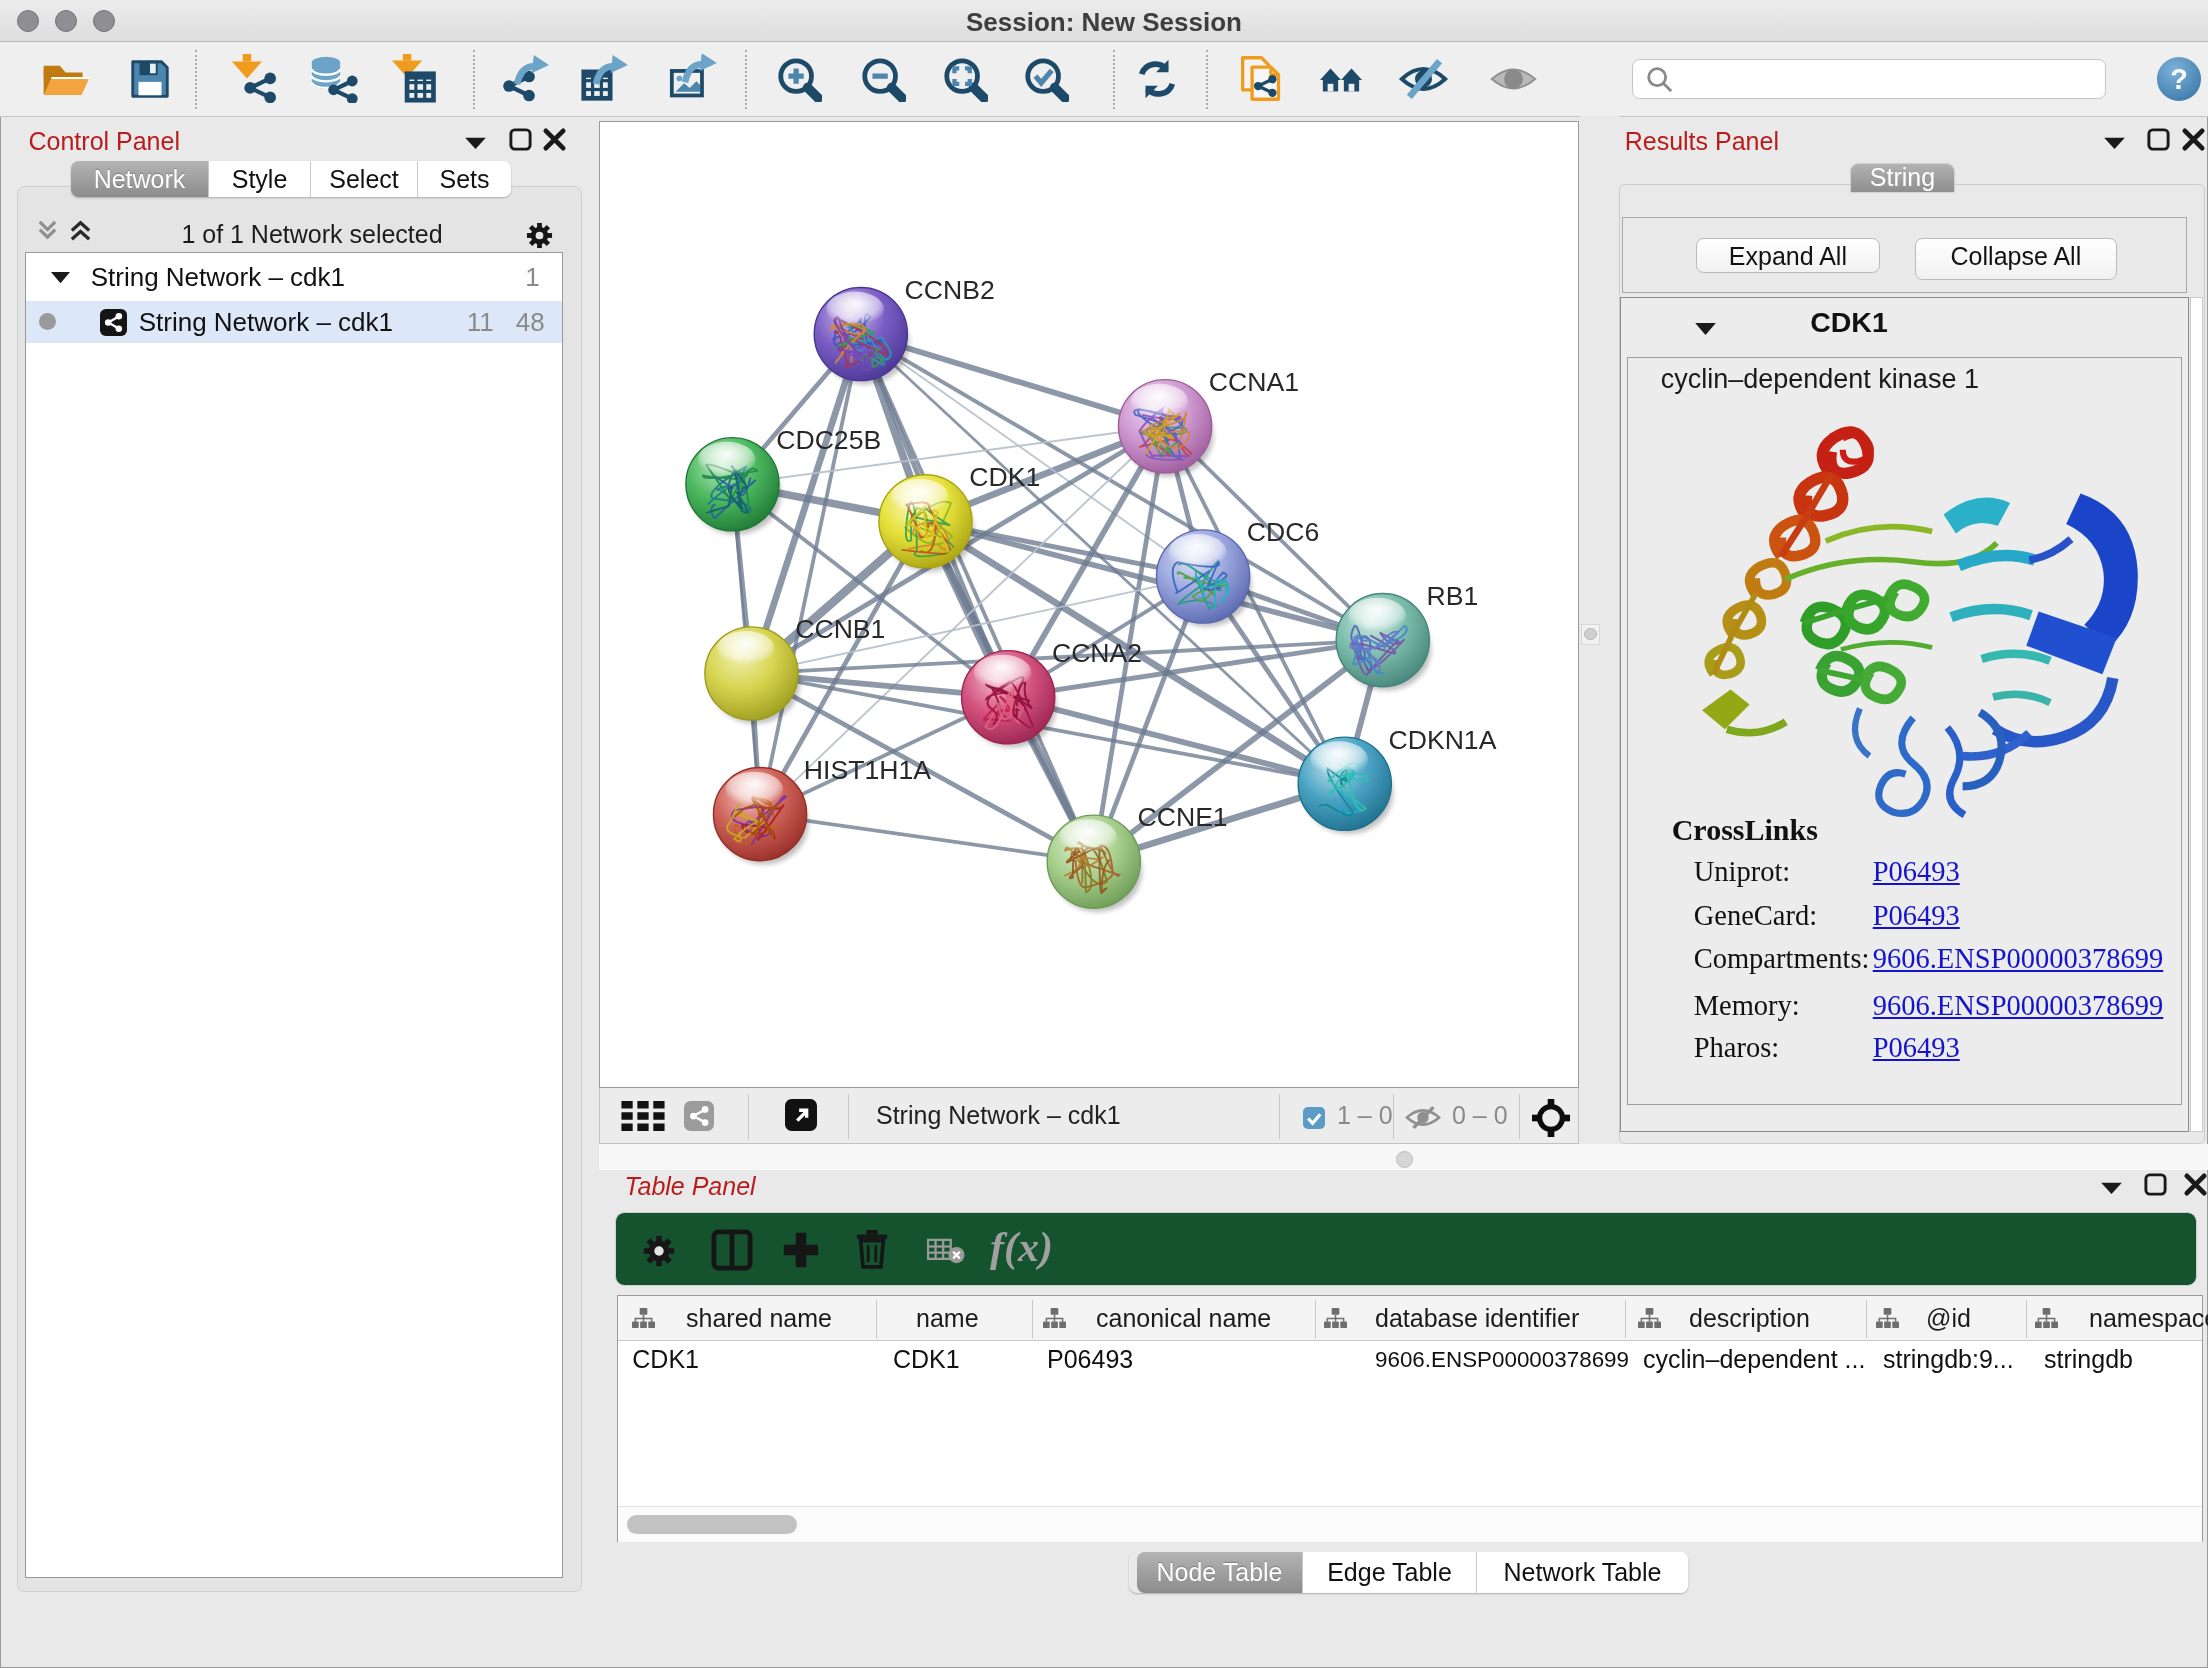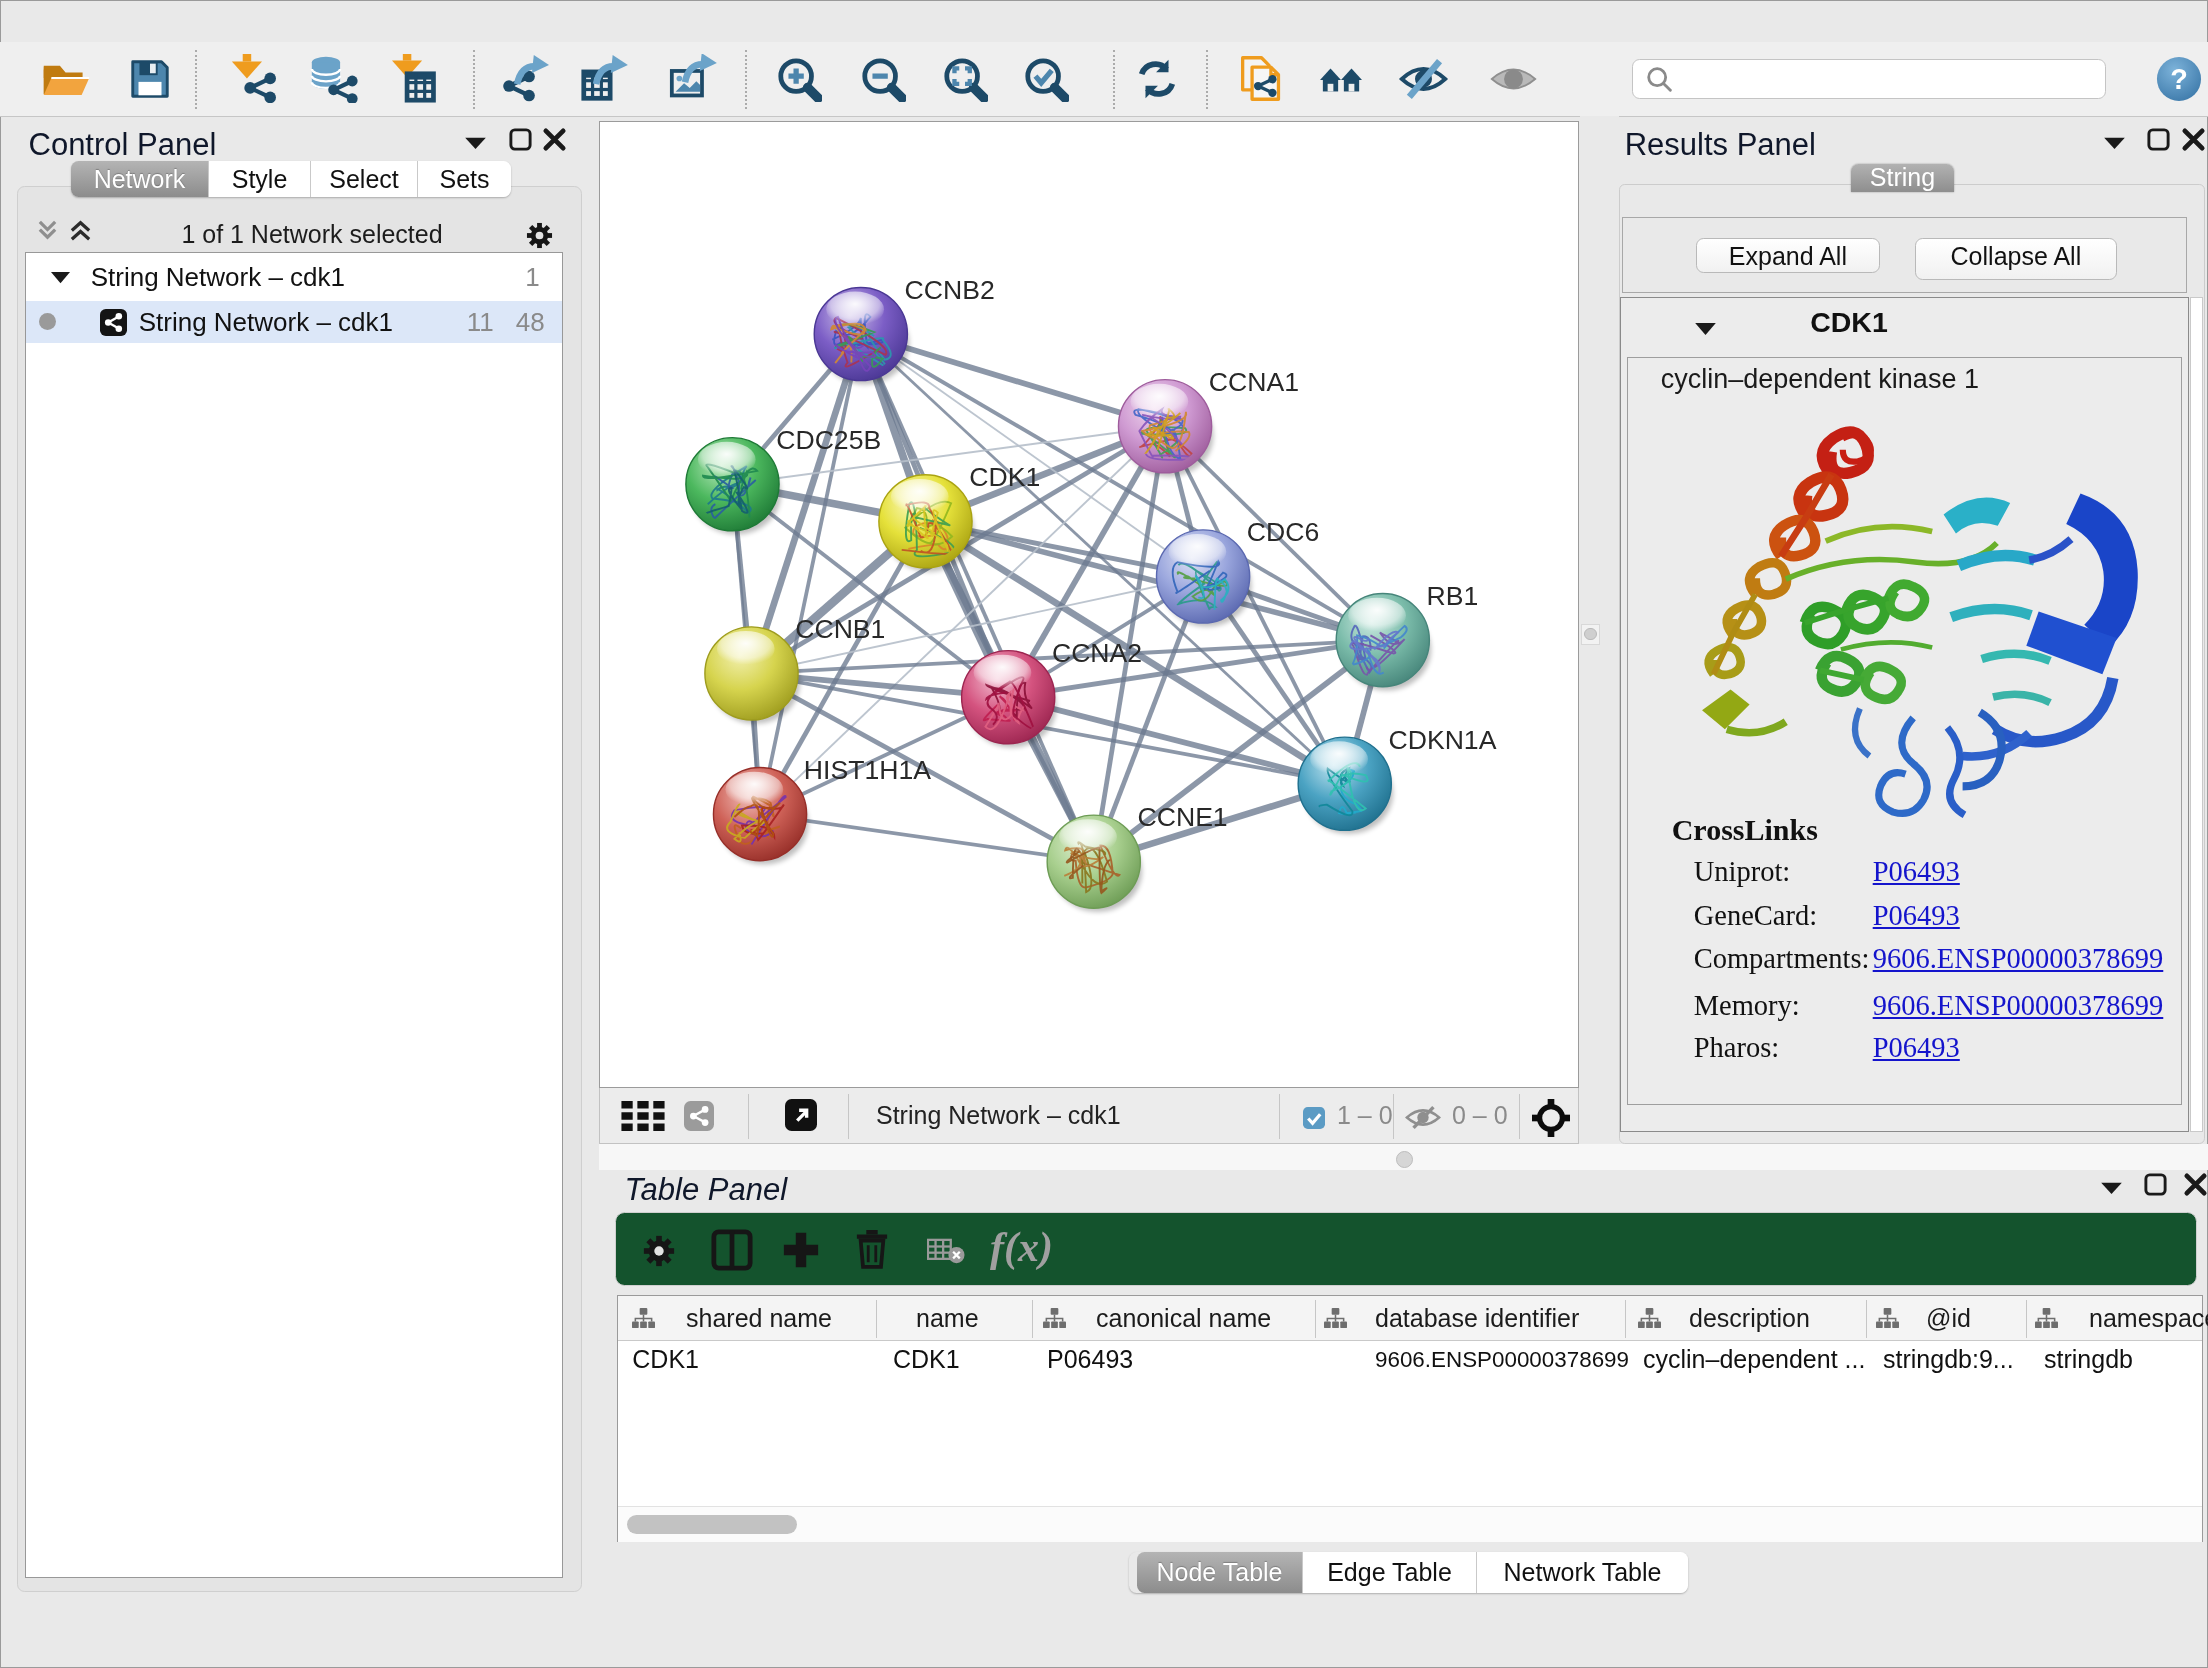--- a/index.html
+++ b/index.html
@@ -7,21 +7,21 @@
   #win{position:absolute;left:0;top:0;width:2208px;height:1668px;background:#e9e9e9;outline:1px solid #9a9a9a;outline-offset:-1px;}
   
   #titlebar{position:absolute;left:0;top:0;width:2208px;height:41px;background:linear-gradient(#ececec,#dddddd);border-bottom:1px solid #bdbdbd;}
   .tl{position:absolute;top:9.5px;width:22px;height:22px;border-radius:50%;background:#8e8e93;border:1.4px solid #737378;box-sizing:border-box;}
   #wtitle{position:absolute;top:6.7px;left:0;width:2208px;text-align:center;font-size:26px;font-weight:bold;color:#3e3e3e;}
   
   #toolbar{position:absolute;left:0;top:42px;width:2208px;height:74px;background:#efefef;border-bottom:1px solid #c6c6c6;}
   .tsep{position:absolute;top:7.6px;height:59px;width:0;border-left:2.9px dotted #ababab;}
   #searchbox{position:absolute;left:1632px;top:17px;width:474px;height:40px;background:#ffffff;border:1px solid #c4c4c4;border-radius:7.6px;box-sizing:border-box;}
   
-  .ptitle{font-size:31px;color:#0f172a;text-align:center;}
+  .ptitle{font-size:25px;color:#b91c1c;text-align:center;}
   
   .seg{position:absolute;display:flex;height:36px;border-radius:7.6px;box-shadow:0 1px 1.9px rgba(0,0,0,0.25);z-index:6;}
   .seg .s{height:100%;display:flex;align-items:center;justify-content:center;font-size:25px;color:#111;background:#ffffff;border-right:1px solid #c9c9c9;box-sizing:border-box;}
   .seg .s.first{border-radius:7.6px 0 0 7.6px;}
   .seg .s.last{border-radius:0 7.6px 7.6px 0;border-right:none;}
   .seg .s.on{background:linear-gradient(#b4b4b4,#8c8c8c);color:#ffffff;text-shadow:0 -1px 1px rgba(0,0,0,0.25);}
   
   #cp-sub{position:absolute;left:17px;top:70px;width:563px;height:1404px;background:#e4e4e4;border:1px solid #cfcfcf;border-radius:7.6px;}
   #cp-list{position:absolute;left:6.7px;top:65px;width:536px;height:1324px;background:#ffffff;border:1px solid #989898;}
   
@@ -33,20 +33,26 @@
   #tbl{position:absolute;left:617px;top:1295px;width:1586px;height:247px;background:#ffffff;border:1px solid #9a9a9a;box-sizing:border-box;}
   .th{position:absolute;top:0;height:45px;background:#f4f4f4;border-bottom:1px solid #c9c9c9;box-sizing:border-box;}
   .thtext{font-size:25px;color:#1b1b1b;}
   
   #statusbar{position:absolute;left:0;top:1602px;width:2208px;height:67px;background:#ececec;border-top:1px solid #cdcdcd;box-sizing:border-box;}
   .sbtn{position:absolute;background:#fbfbfb;border:1px solid #b5b5b5;box-sizing:border-box;}
 </style></head>
 <body>
 <div id="win">
 
+  <div id="titlebar">
+    <div class="tl" style="left:17px;"></div>
+    <div class="tl" style="left:55px;"></div>
+    <div class="tl" style="left:93px;"></div>
+    <div id="wtitle">Session: New Session</div>
+  </div>
 
   <div id="toolbar">
     <svg style="position:absolute;left:40px;top:14.3px" width="53" height="46" viewBox="0 0 56 48">
         <path d="M4 10 h17 l6 7 h18 v6 H4 Z" fill="#c07b10"></path>
         <path d="M4 10 v30 h4 l-0 0 Z" fill="#c07b10"></path>
         <rect x="4" y="14" width="8" height="26" fill="#c07b10"></rect>
         <path d="M12 23 h40 l-8 18 H4 Z" fill="#f2a43e"></path>
         <path d="M12 23 h40" stroke="#ffffff" stroke-width="2"></path>
       </svg>
 <svg style="position:absolute;left:127px;top:14.3px" width="46" height="46" viewBox="0 0 48 48">

